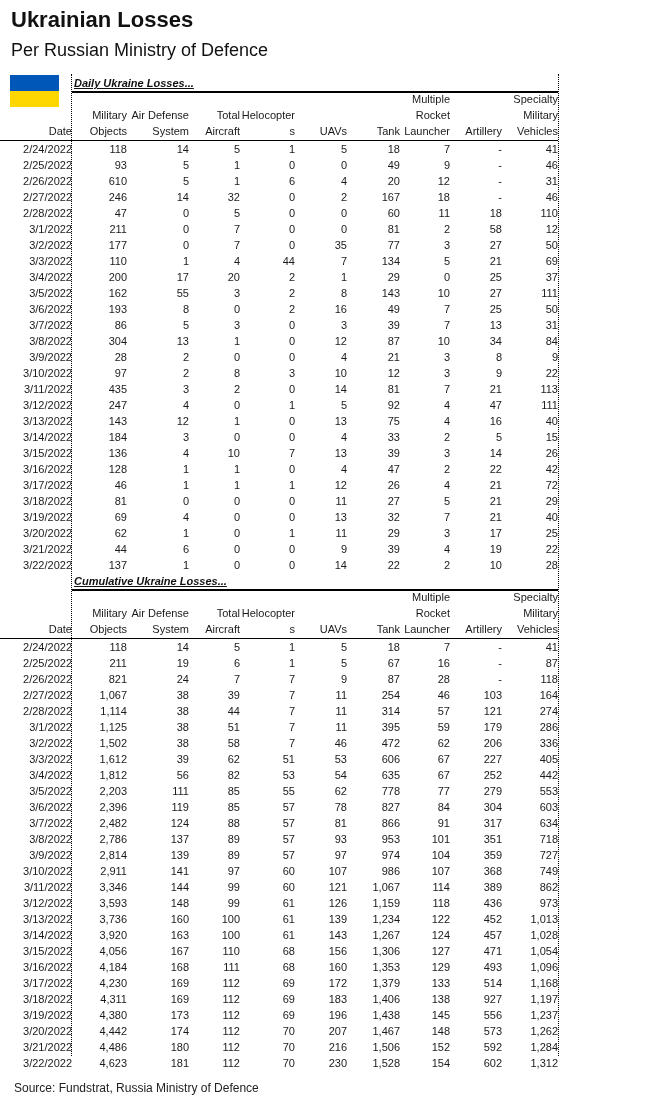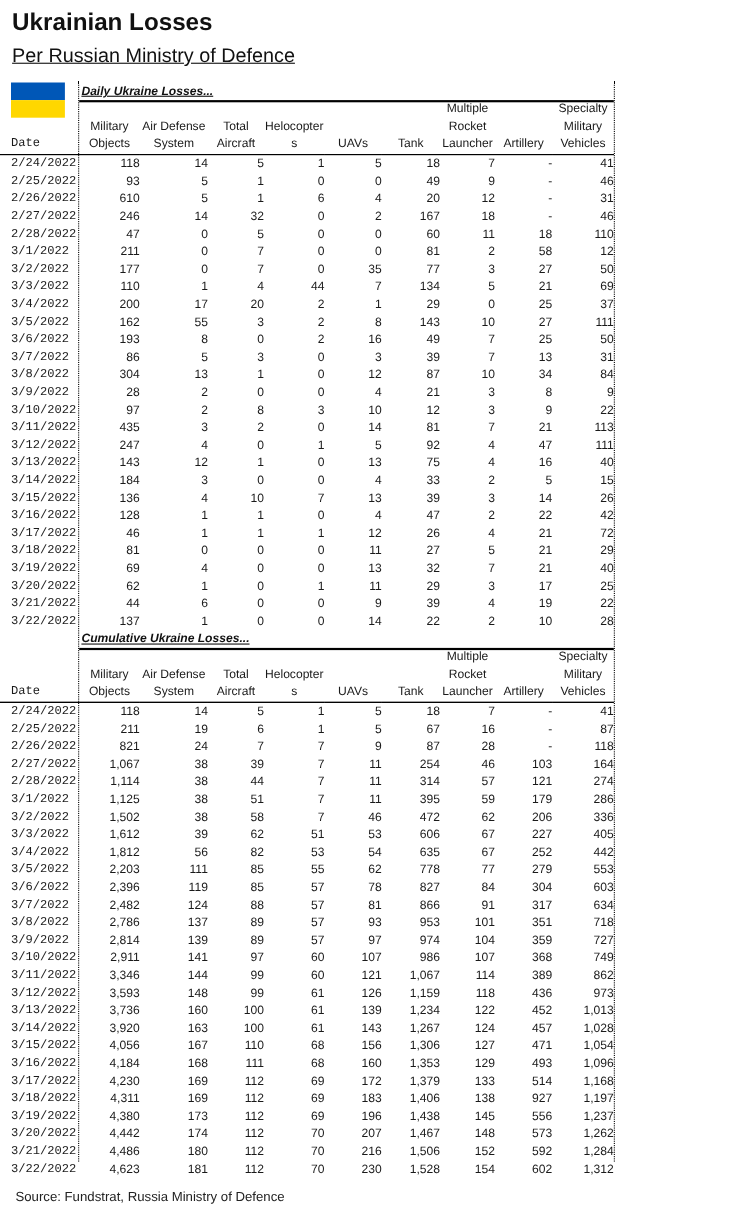--- a/index.html
+++ b/index.html
@@ -1,30 +1,30 @@
 <!DOCTYPE html>
 <html><head>
 <meta charset="utf-8">
 <style>
   html, body { margin: 0; padding: 0; background: #ffffff; }
   body { width: 671px; height: 1106px; position: relative; font-family: "Liberation Sans", sans-serif; color: #1a1a1a; overflow: hidden; }
   .title { position: absolute; left: 11px; top: 7px; font-size: 22px; font-weight: bold; letter-spacing: 0px; color: #111; }
-  .subtitle { position: absolute; left: 11px; top: 40px; font-size: 18px; color: #111; text-decoration: underline; }
+  .subtitle { position: absolute; left: 11px; top: 40px; font-size: 18px; color: #111; }
   .flag { position: absolute; left: 10px; top: 75px; width: 49px; height: 32px; }
   .flag .blue { height: 50%; background: #0057b7; }
   .flag .yellow { height: 50%; background: #ffd700; }
   .vline { position: absolute; left: 71px; width: 0; border-left: 1px dotted #000; }
   .rline { position: absolute; left: 558px; width: 0; border-left: 1px dotted #000; }
   .sec-title { position: absolute; left: 74px; font-size: 11px; font-weight: bold; font-style: italic; text-decoration: underline; color: #111; text-align: right; }
   .thick { position: absolute; left: 72px; width: 486px; height: 0; border-top: 2px solid #000; }
   table { position: absolute; left: 0; border-collapse: collapse; font-size: 11px; table-layout: fixed; }
   th, td { padding: 0; height: 16px; line-height: 16px; white-space: nowrap; font-weight: normal; }
-  th { vertical-align: bottom; line-height: 15px; }
+  th { vertical-align: bottom; text-align: right; line-height: 15px; }
   td { text-align: right; }
-  td.date, th.date { text-align: left; padding-left: 10px; font-family: Liberation Mono, monospace; }
+  td.date, th.date { text-align: right; padding-left: 10px; }
   thead tr { border-bottom: 1px solid #000; }
   col.c-date { width: 72px; }
   col.c1 { width: 55px; } col.c2 { width: 62px; } col.c3 { width: 51px; } col.c4 { width: 55px; }
   col.c5 { width: 52px; } col.c6 { width: 53px; } col.c7 { width: 50px; } col.c8 { width: 52px; } col.c9 { width: 56px; }
   .source { position: absolute; left: 14px; top: 1081px; font-size: 12px; color: #222; }
 </style>
 </head>
 <body>
 
 <div class="title">Ukrainian Losses</div>

